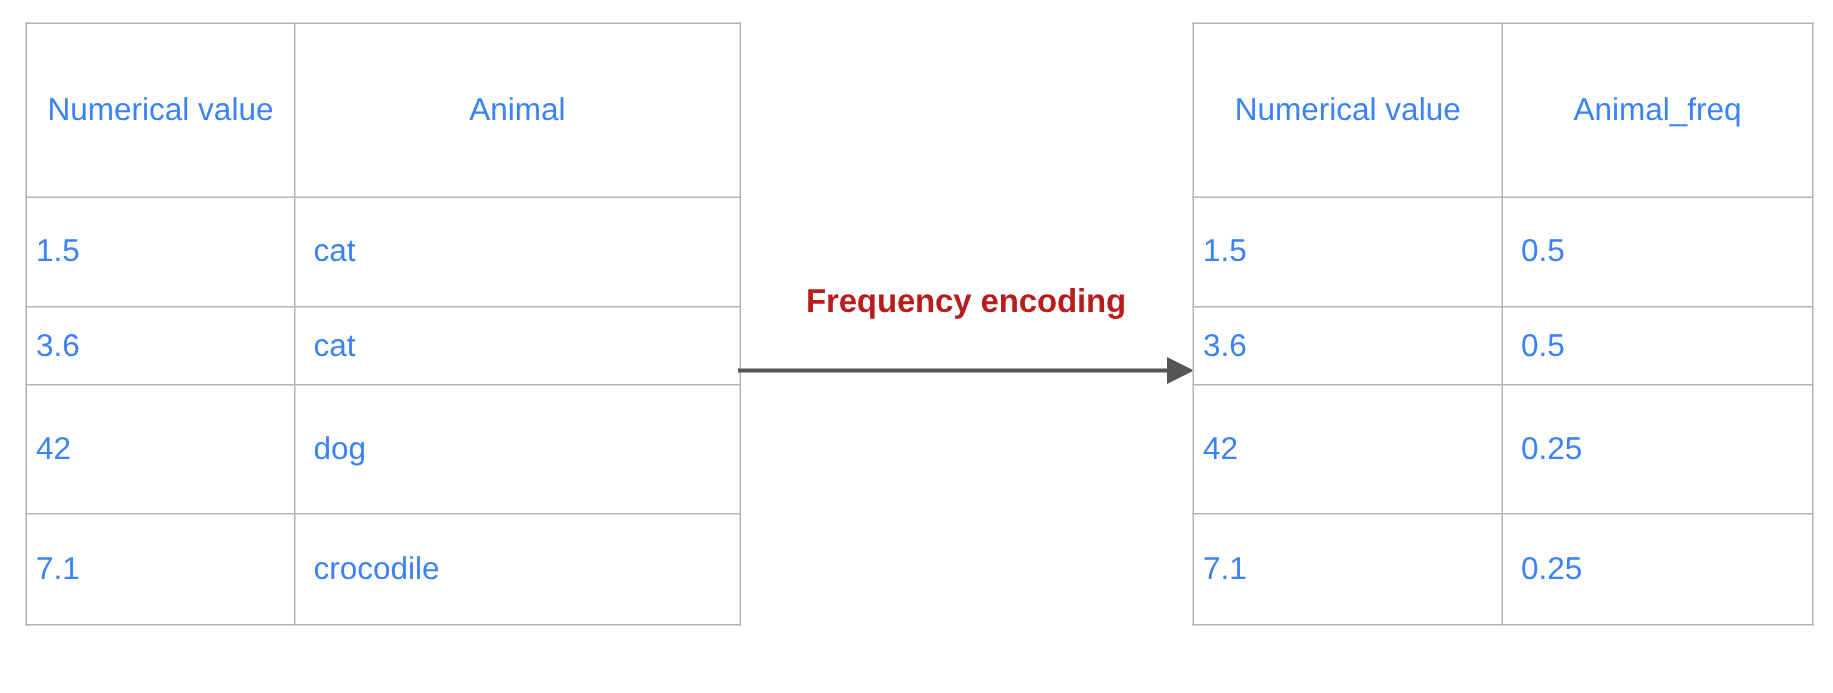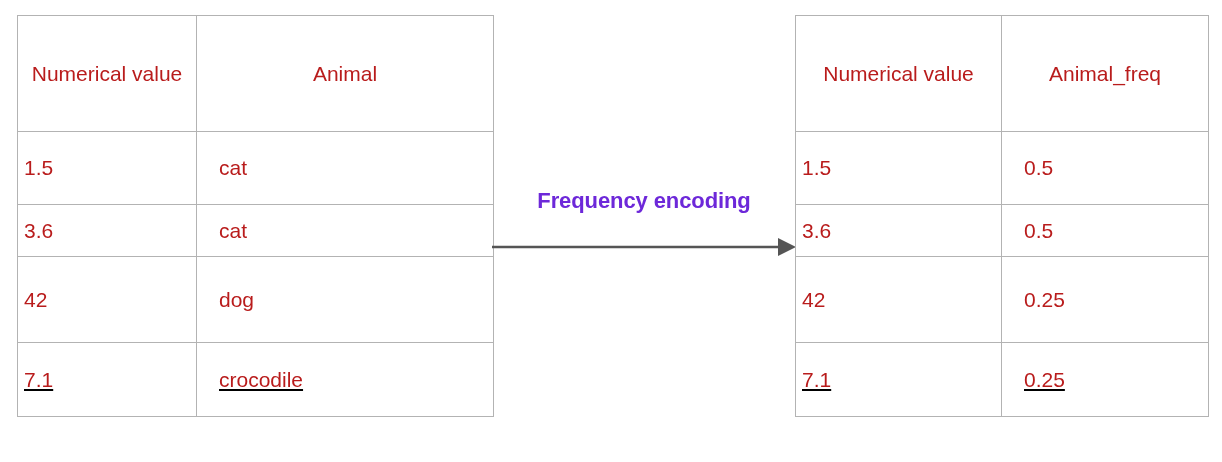--- a/index.html
+++ b/index.html
@@ -23,31 +23,31 @@
   
   .tbl {
     position: absolute;
     border-collapse: collapse;
     table-layout: fixed;
     background: #ffffff;
   }
   .tbl td {
     border: 1px solid #b3b3b3;
     font-size: 21px;
-    color: #b91c1c;
+    color: #3b82f6;
     line-height: 1.22;
     vertical-align: middle;
     padding: 0 6px;
   }
   .tbl td.num {
     text-align: left;
   }
   .tbl td.txt {
     text-align: left;
-    padding-left: 22px;
+    padding-left: 12px;
   }
   .tbl td.head {
     text-align: center;
     padding-left: 6px;
   }
 
   
   #left-table {
     left: 17px;
     top: 15px;
@@ -62,39 +62,39 @@
     top: 15px;
     width: 413px;
   }
   #right-table col.c1 { width: 206px; }
   #right-table col.c2 { width: 207px; }
 
   .r-head { height: 116px; }
   .r-1    { height: 73px; }
   .r-2    { height: 52px; }
   .r-3    { height: 86px; }
-  .r-4    { height: 74px; text-decoration: underline; }
+  .r-4    { height: 74px; }
 
   
   #arrow-group {
     position: absolute;
     left: 488px;
     top: 188px;
     width: 312px;
     height: 80px;
   }
   #arrow-label {
     position: absolute;
     left: 0;
     top: 0;
     width: 312px;
     text-align: center;
     font-size: 22px;
     font-weight: bold;
-    color: #6d28d9;
+    color: #b91c1c;
     letter-spacing: -0.1px;
     white-space: nowrap;
   }
   #arrow-svg {
     position: absolute;
     left: 0;
     top: 44px;
     width: 312px;
     height: 30px;
     display: block;

